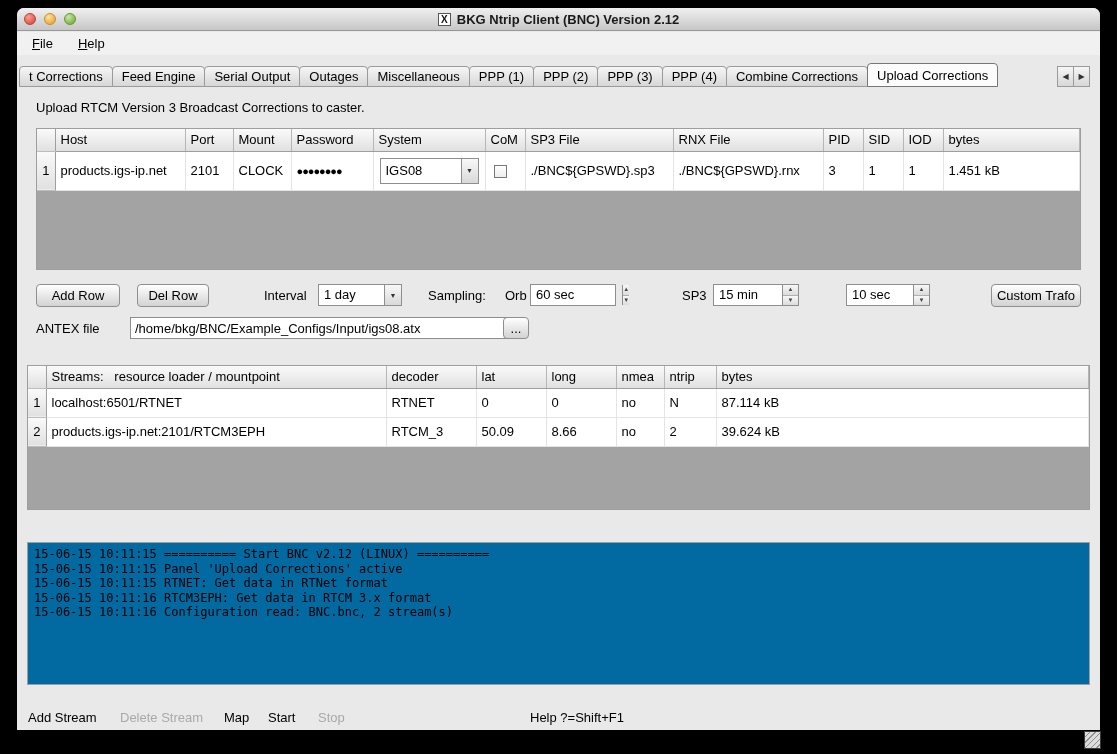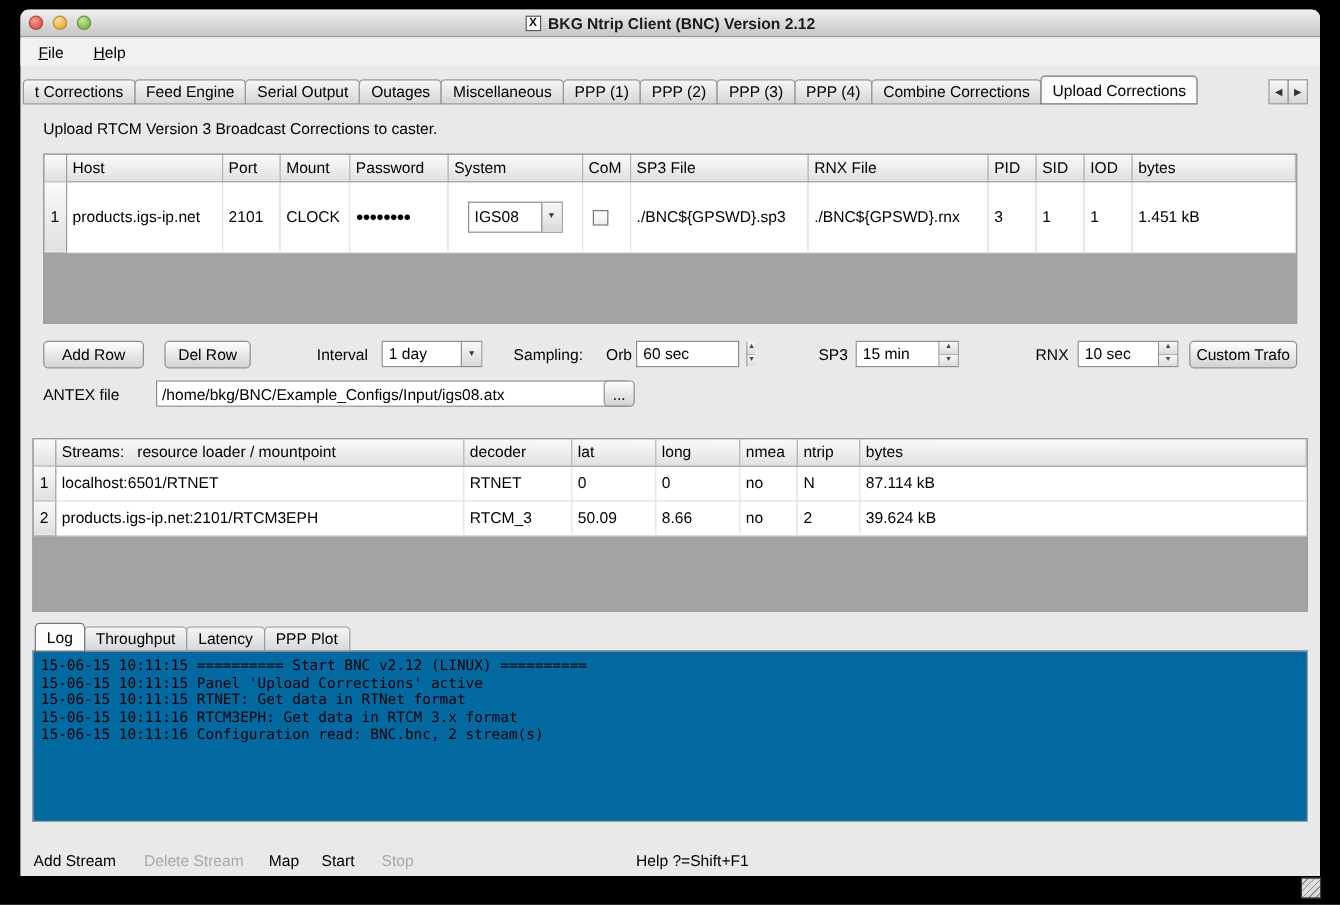--- a/index.html
+++ b/index.html
@@ -42,21 +42,21 @@
   .table-box { position:absolute; background:#a3a3a3; border:1px solid #9e9e9e; overflow:hidden; }
   .upload-box  { left:19px; top:120px; width:1045px; height:142px; }
   .streams-box { left:10px; top:357px; width:1063px; height:145px; }
   table.grid { border-collapse:collapse; table-layout:fixed; width:100%; }
   .grid th { background:linear-gradient(#fafafa,#e0e0e0); border-right:1px solid #b6b6b6; border-bottom:1px solid #9e9e9e;
              font-weight:normal; text-align:left; padding:0 5px; height:22px; font-size:13px; }
   .grid th.pre { white-space:pre; }
   .grid td { height:29px; padding:0 5px; border-right:1px solid #e4e4e4; border-bottom:1px solid #e4e4e4; font-size:13px; background:#fff; vertical-align:middle; }
   .grid td.vhead, .grid th.corner { background:linear-gradient(#fafafa,#e0e0e0); border-right:1px solid #9e9e9e; border-bottom:1px solid #bdbdbd; text-align:center; padding:0; }
   td.pw { font-size:11px; letter-spacing:-1px; }
-  td.widget-cell { padding:16px; }
+  td.widget-cell { padding:6px; }
 
   .cell-combo { display:flex; align-items:stretch; height:26px; border:1px solid #8e8e8e; background:#fff; }
   .cell-combo .combo-text { flex:1; padding-left:5px; line-height:24px; }
   .combo-arrow-box { width:17px; border-left:1px solid #8e8e8e; background:linear-gradient(#f8f8f8,#d9d9d9);
                      display:flex; align-items:center; justify-content:center; font-size:7px; color:#333; }
   .checkbox { display:inline-block; width:13px; height:13px; border:1px solid #777; background:linear-gradient(#ffffff,#ededed); vertical-align:middle; margin-left:3px; }
 
   
   .controls { position:absolute; left:0; top:276px; width:100%; height:24px; }
   .antex-row { position:absolute; left:0; top:309px; width:100%; height:24px; }
@@ -215,21 +215,21 @@
     <span class="ctl-label" style="left:665px;">SP3</span>
     <div class="spin" style="left:696px;width:86px;">
       <span class="spin-text">15 min</span>
       <span class="spin-btns">
         <span class="spin-up">▲</span>
         <span class="spin-down">▼</span>
       </span>
     </div>
 
     <span class="ctl-label" style="left:846px;">RNX</span>
-    <div class="spin" style="left:881px;width:84px;">
+    <div class="spin" style="left:829px;width:84px;">
       <span class="spin-text">10 sec</span>
       <span class="spin-btns">
         <span class="spin-up">▲</span>
         <span class="spin-down">▼</span>
       </span>
     </div>
 
     <div class="btn" style="left:974px;width:90px;">Custom Trafo</div>
   </div>
 
@@ -281,26 +281,20 @@
           <td>50.09</td>
           <td>8.66</td>
           <td>no</td>
           <td>2</td>
           <td>39.624 kB</td>
         </tr>
       </tbody>
     </table>
   </div>
 
-  <div class="log-tabs">
-    <div class="tab active">Log</div>
-    <div class="tab">Throughput</div>
-    <div class="tab">Latency</div>
-    <div class="tab">PPP Plot</div>
-  </div>
 
   <div class="log-box">
     <div class="log-line">15-06-15 10:11:15 ========== Start BNC v2.12 (LINUX) ==========</div>
     <div class="log-line">15-06-15 10:11:15 Panel 'Upload Corrections' active</div>
     <div class="log-line">15-06-15 10:11:15 RTNET: Get data in RTNet format</div>
     <div class="log-line">15-06-15 10:11:16 RTCM3EPH: Get data in RTCM 3.x format</div>
     <div class="log-line">15-06-15 10:11:16 Configuration read: BNC.bnc, 2 stream(s)</div>
   </div>
 
   <div class="statusbar">

